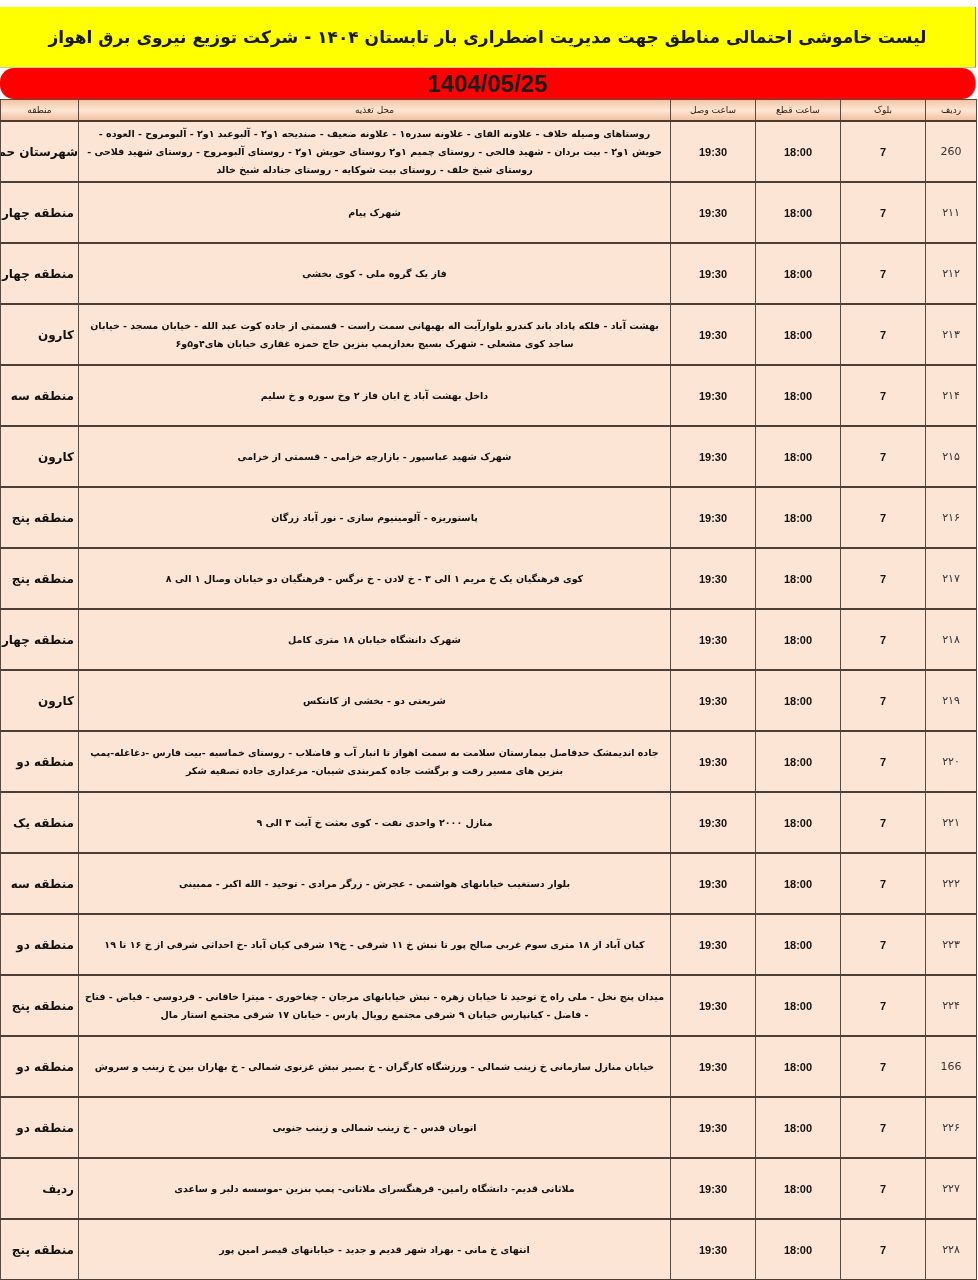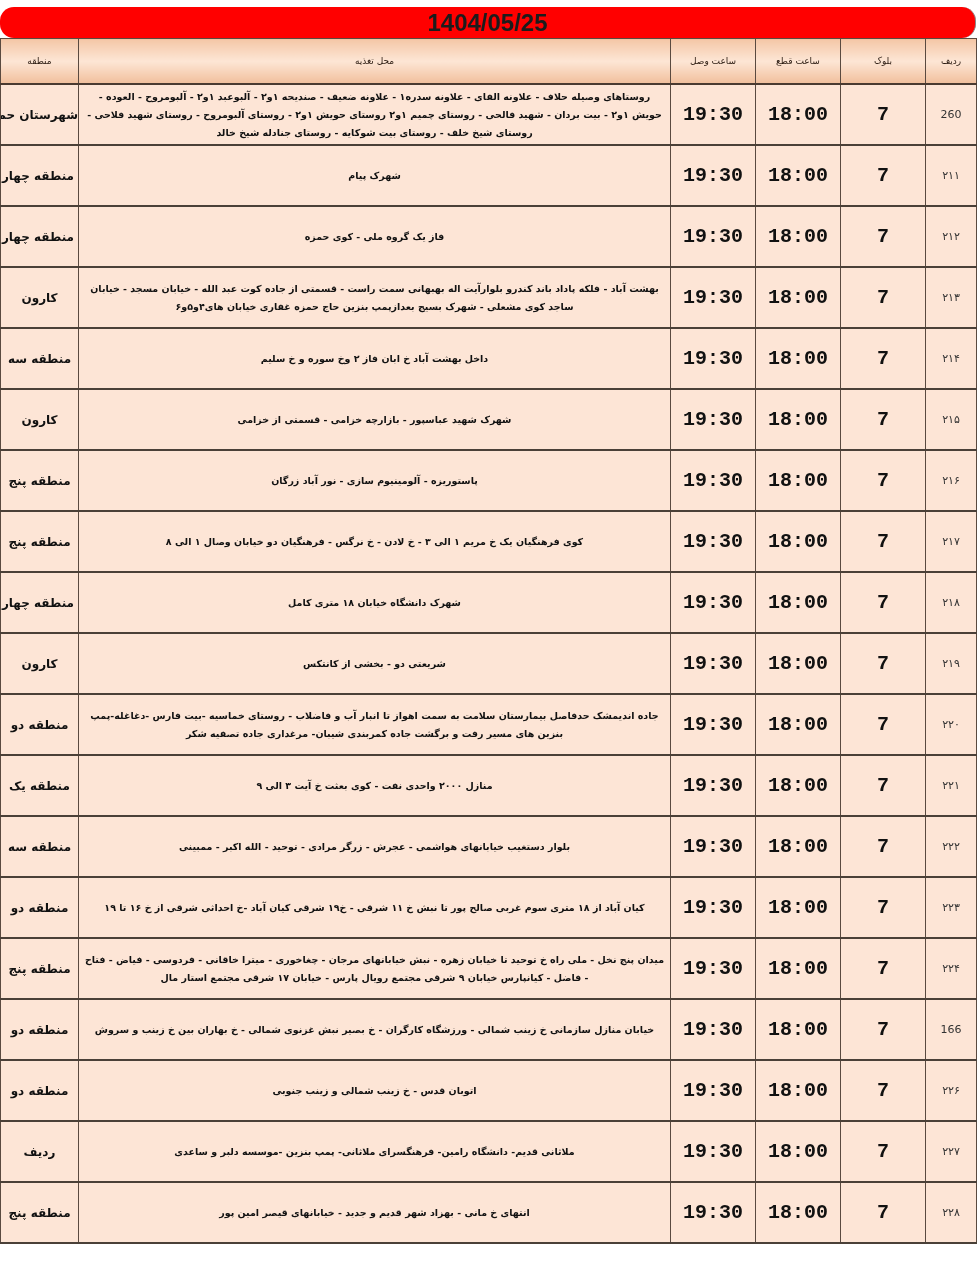--- a/index.html
+++ b/index.html
@@ -13,39 +13,40 @@
   }
   .date-band {
     height: 31px; background: #ff0000;
     display: flex; align-items: center; justify-content: center;
     font-family: "Liberation Sans", sans-serif; font-size: 24px; font-weight: bold; color: #1c1c1c;
     border-right: 1px solid #888;
     border-radius: 14px;
   }
   table { border-collapse: collapse; table-layout: fixed; width: 976px; direction: rtl; }
   th {
-    height: 20px; padding: 12px; font-size: 9px; font-weight: normal; color: #2a1a10;
+    height: 20px; padding: 0; font-size: 9px; font-weight: normal; color: #2a1a10;
     background: linear-gradient(to bottom, #f4c7a7 0%, #fde6d5 50%, #f1bf9c 100%);
     border: 1px solid #5a4a40; border-bottom: 2px solid #4a3a30;
   }
   td {
     height: 59px; padding: 0 4px; text-align: center; vertical-align: middle;
     background: #fde5d6; border: 1px solid #5a4a40; border-bottom: 2px solid #4a4038;
     color: #111;
   }
   td.rownum { font-size: 11px; color: #333; }
-  td.block, td.time { font-family: Liberation Mono, monospace; font-size: 20px; font-weight: bold; }
+  td.block, td.time { font-family: Liberation Sans, sans-serif; font-size: 11px; font-weight: bold; }
   td.feed { font-size: 9.5px; font-weight: bold; line-height: 18px; margin-top: 38px; }
-  td.region { font-size: 12px; font-weight: bold; white-space: nowrap; overflow: hidden; text-align: center; }
+  td.region { font-size: 12px; font-weight: bold; white-space: nowrap; overflow: hidden; text-align: right; }
   td.region.wide { text-align: right; padding: 0 0; }
 </style>
 </head>
 <body>
 
 <div class="sheet">
+  <div class="title-band">لیست خاموشی احتمالی مناطق جهت مدیریت اضطراری بار تابستان ۱۴۰۴ - شرکت توزیع نیروی برق اهواز</div>
   <div class="date-band">1404/05/25</div>
 
   <table>
     <colgroup>
       <col style="width:51px">
       <col style="width:85px">
       <col style="width:85px">
       <col style="width:85px">
       <col style="width:592px">
       <col style="width:78px">
@@ -75,21 +76,21 @@
           <td class="time">18:00</td>
           <td class="time">19:30</td>
           <td class="feed">شهرک پیام</td>
           <td class="region">منطقه چهار</td>
         </tr>
         <tr>
           <td class="rownum">۲۱۲</td>
           <td class="block">7</td>
           <td class="time">18:00</td>
           <td class="time">19:30</td>
-          <td class="feed">فاز یک گروه ملی - کوی حمزه</td>
+          <td class="feed">فاز یک گروه ملی - کوی بخشی</td>
           <td class="region">منطقه چهار</td>
         </tr>
         <tr>
           <td class="rownum">۲۱۳</td>
           <td class="block">7</td>
           <td class="time">18:00</td>
           <td class="time">19:30</td>
           <td class="feed">بهشت آباد - فلکه پاداد باند کندرو بلوارآیت اله بهبهانی سمت راست - قسمتی از جاده کوت عبد الله - خیابان مسجد - خیابان ساجد کوی مشعلی - شهرک بسیج بعدازپمپ بنزین حاج حمزه غفاری خیابان های۴و۵و۶</td>
           <td class="region">کارون</td>
         </tr>

